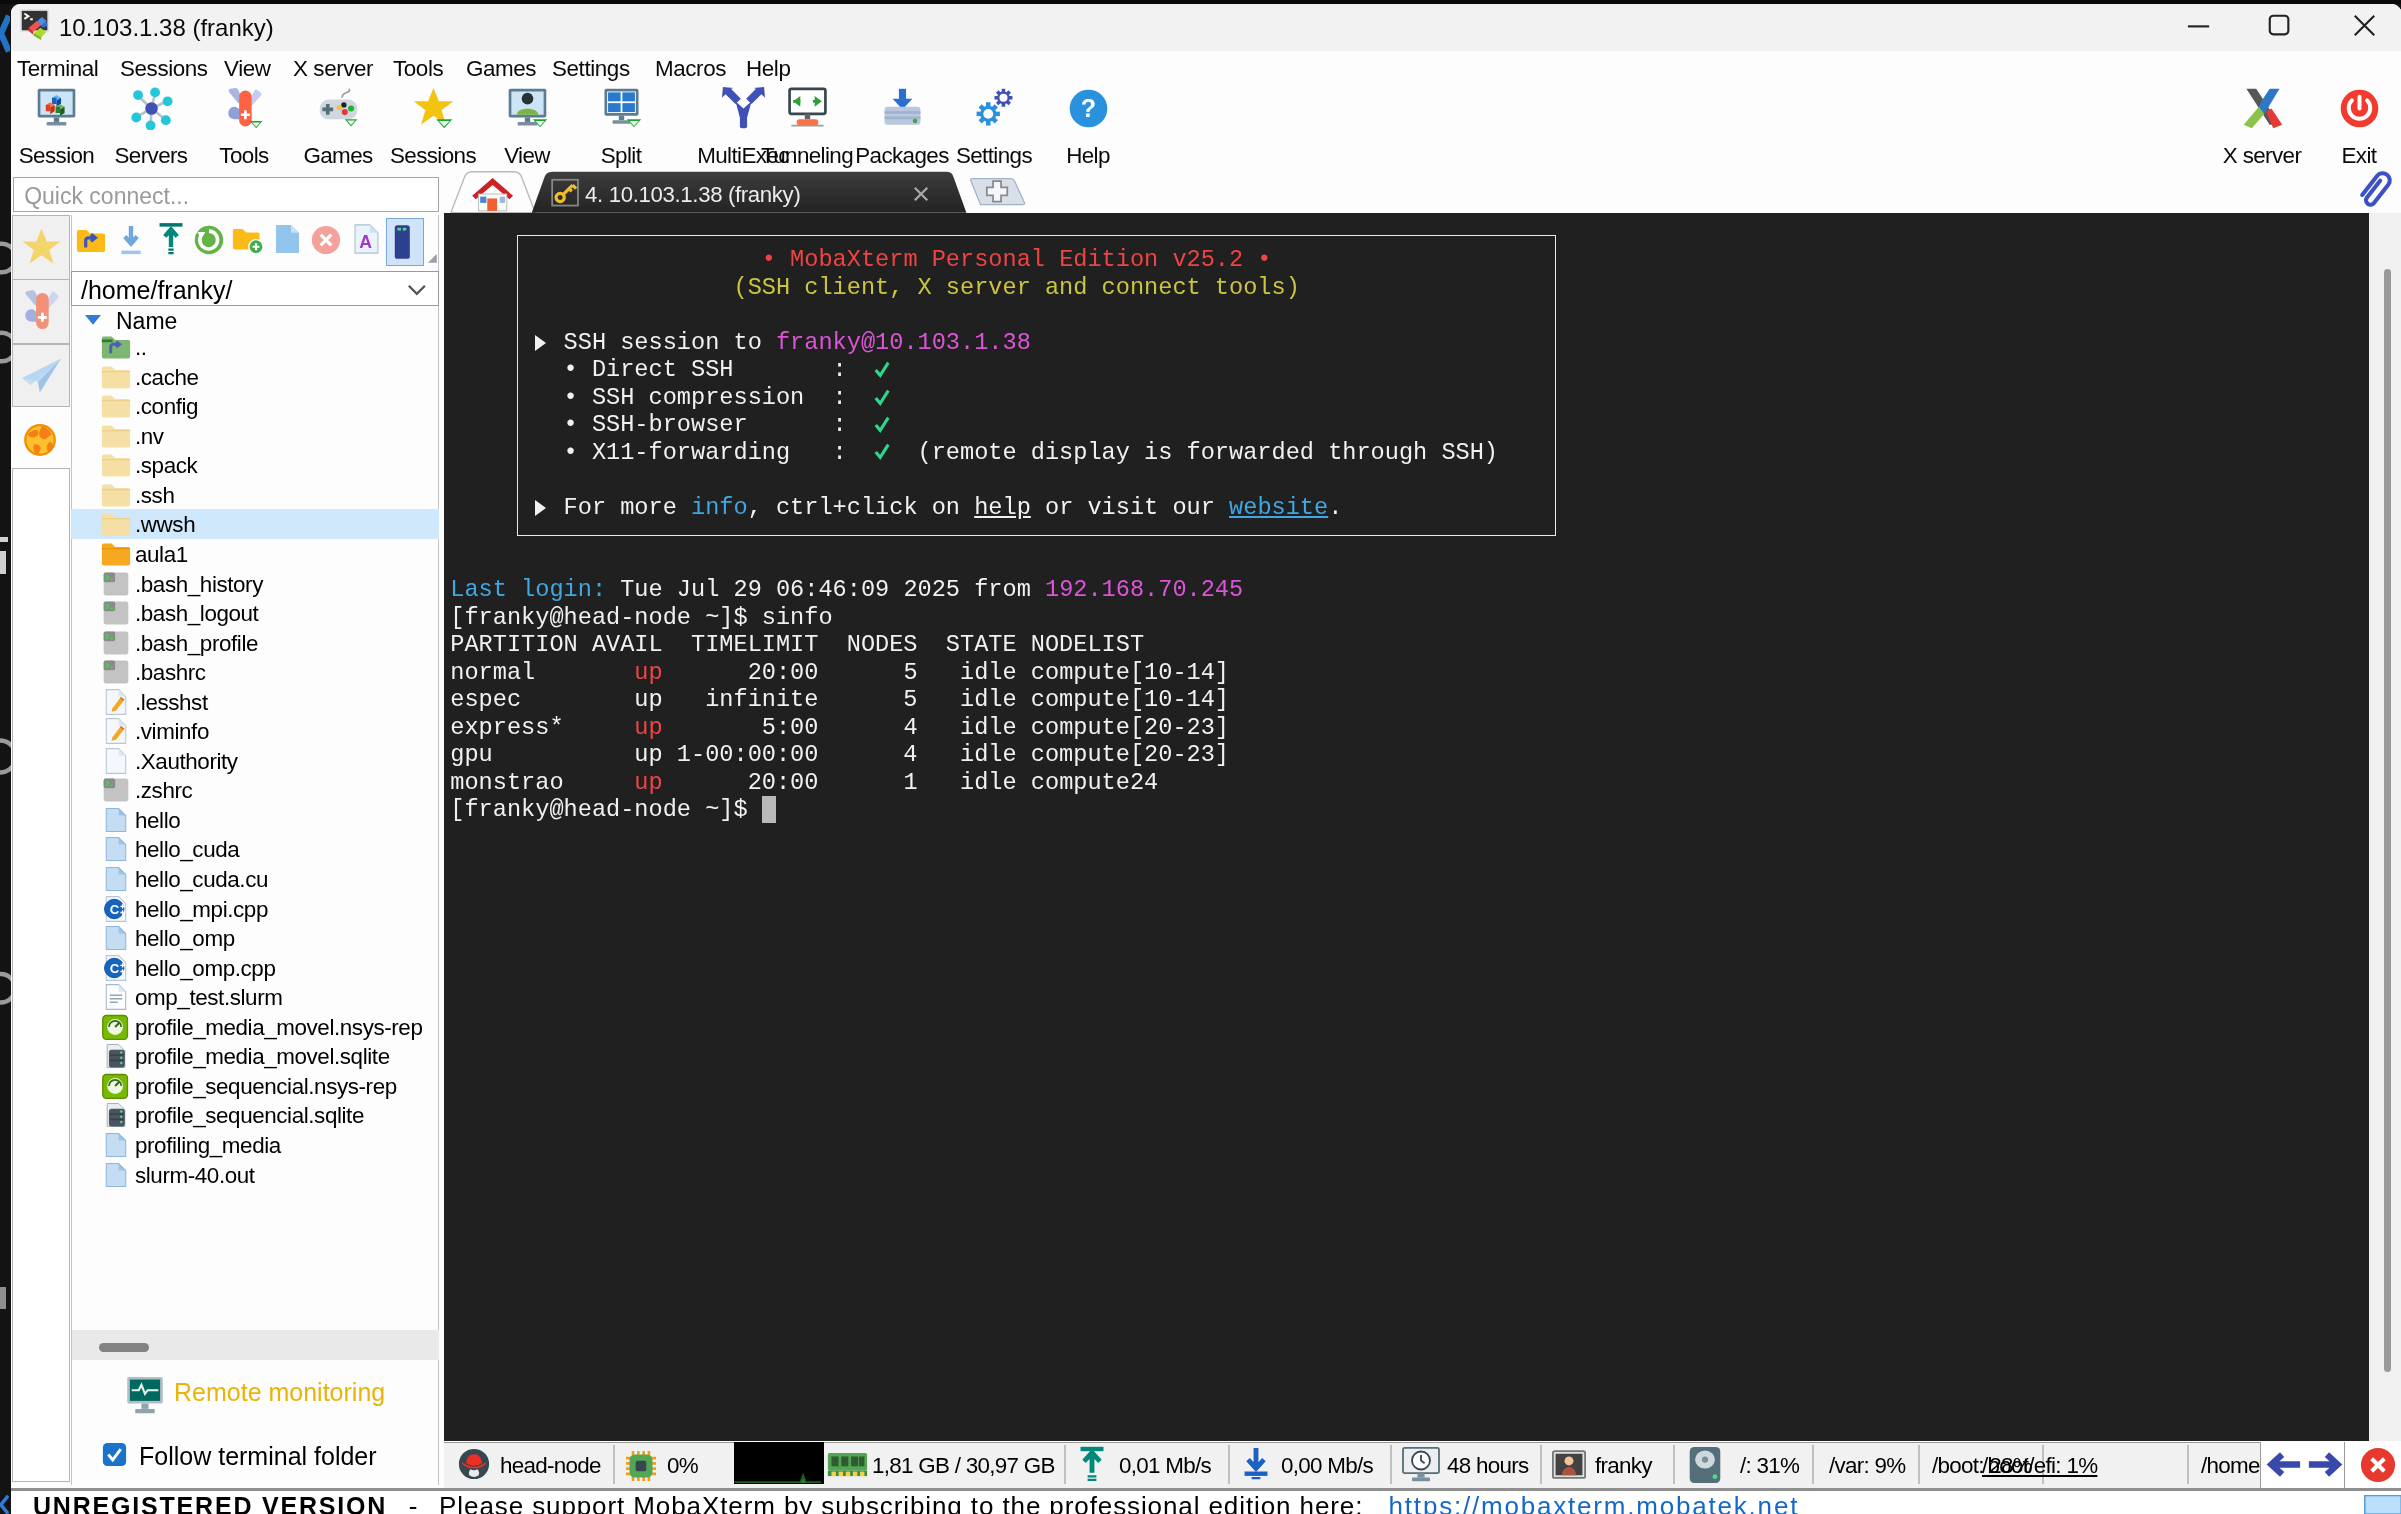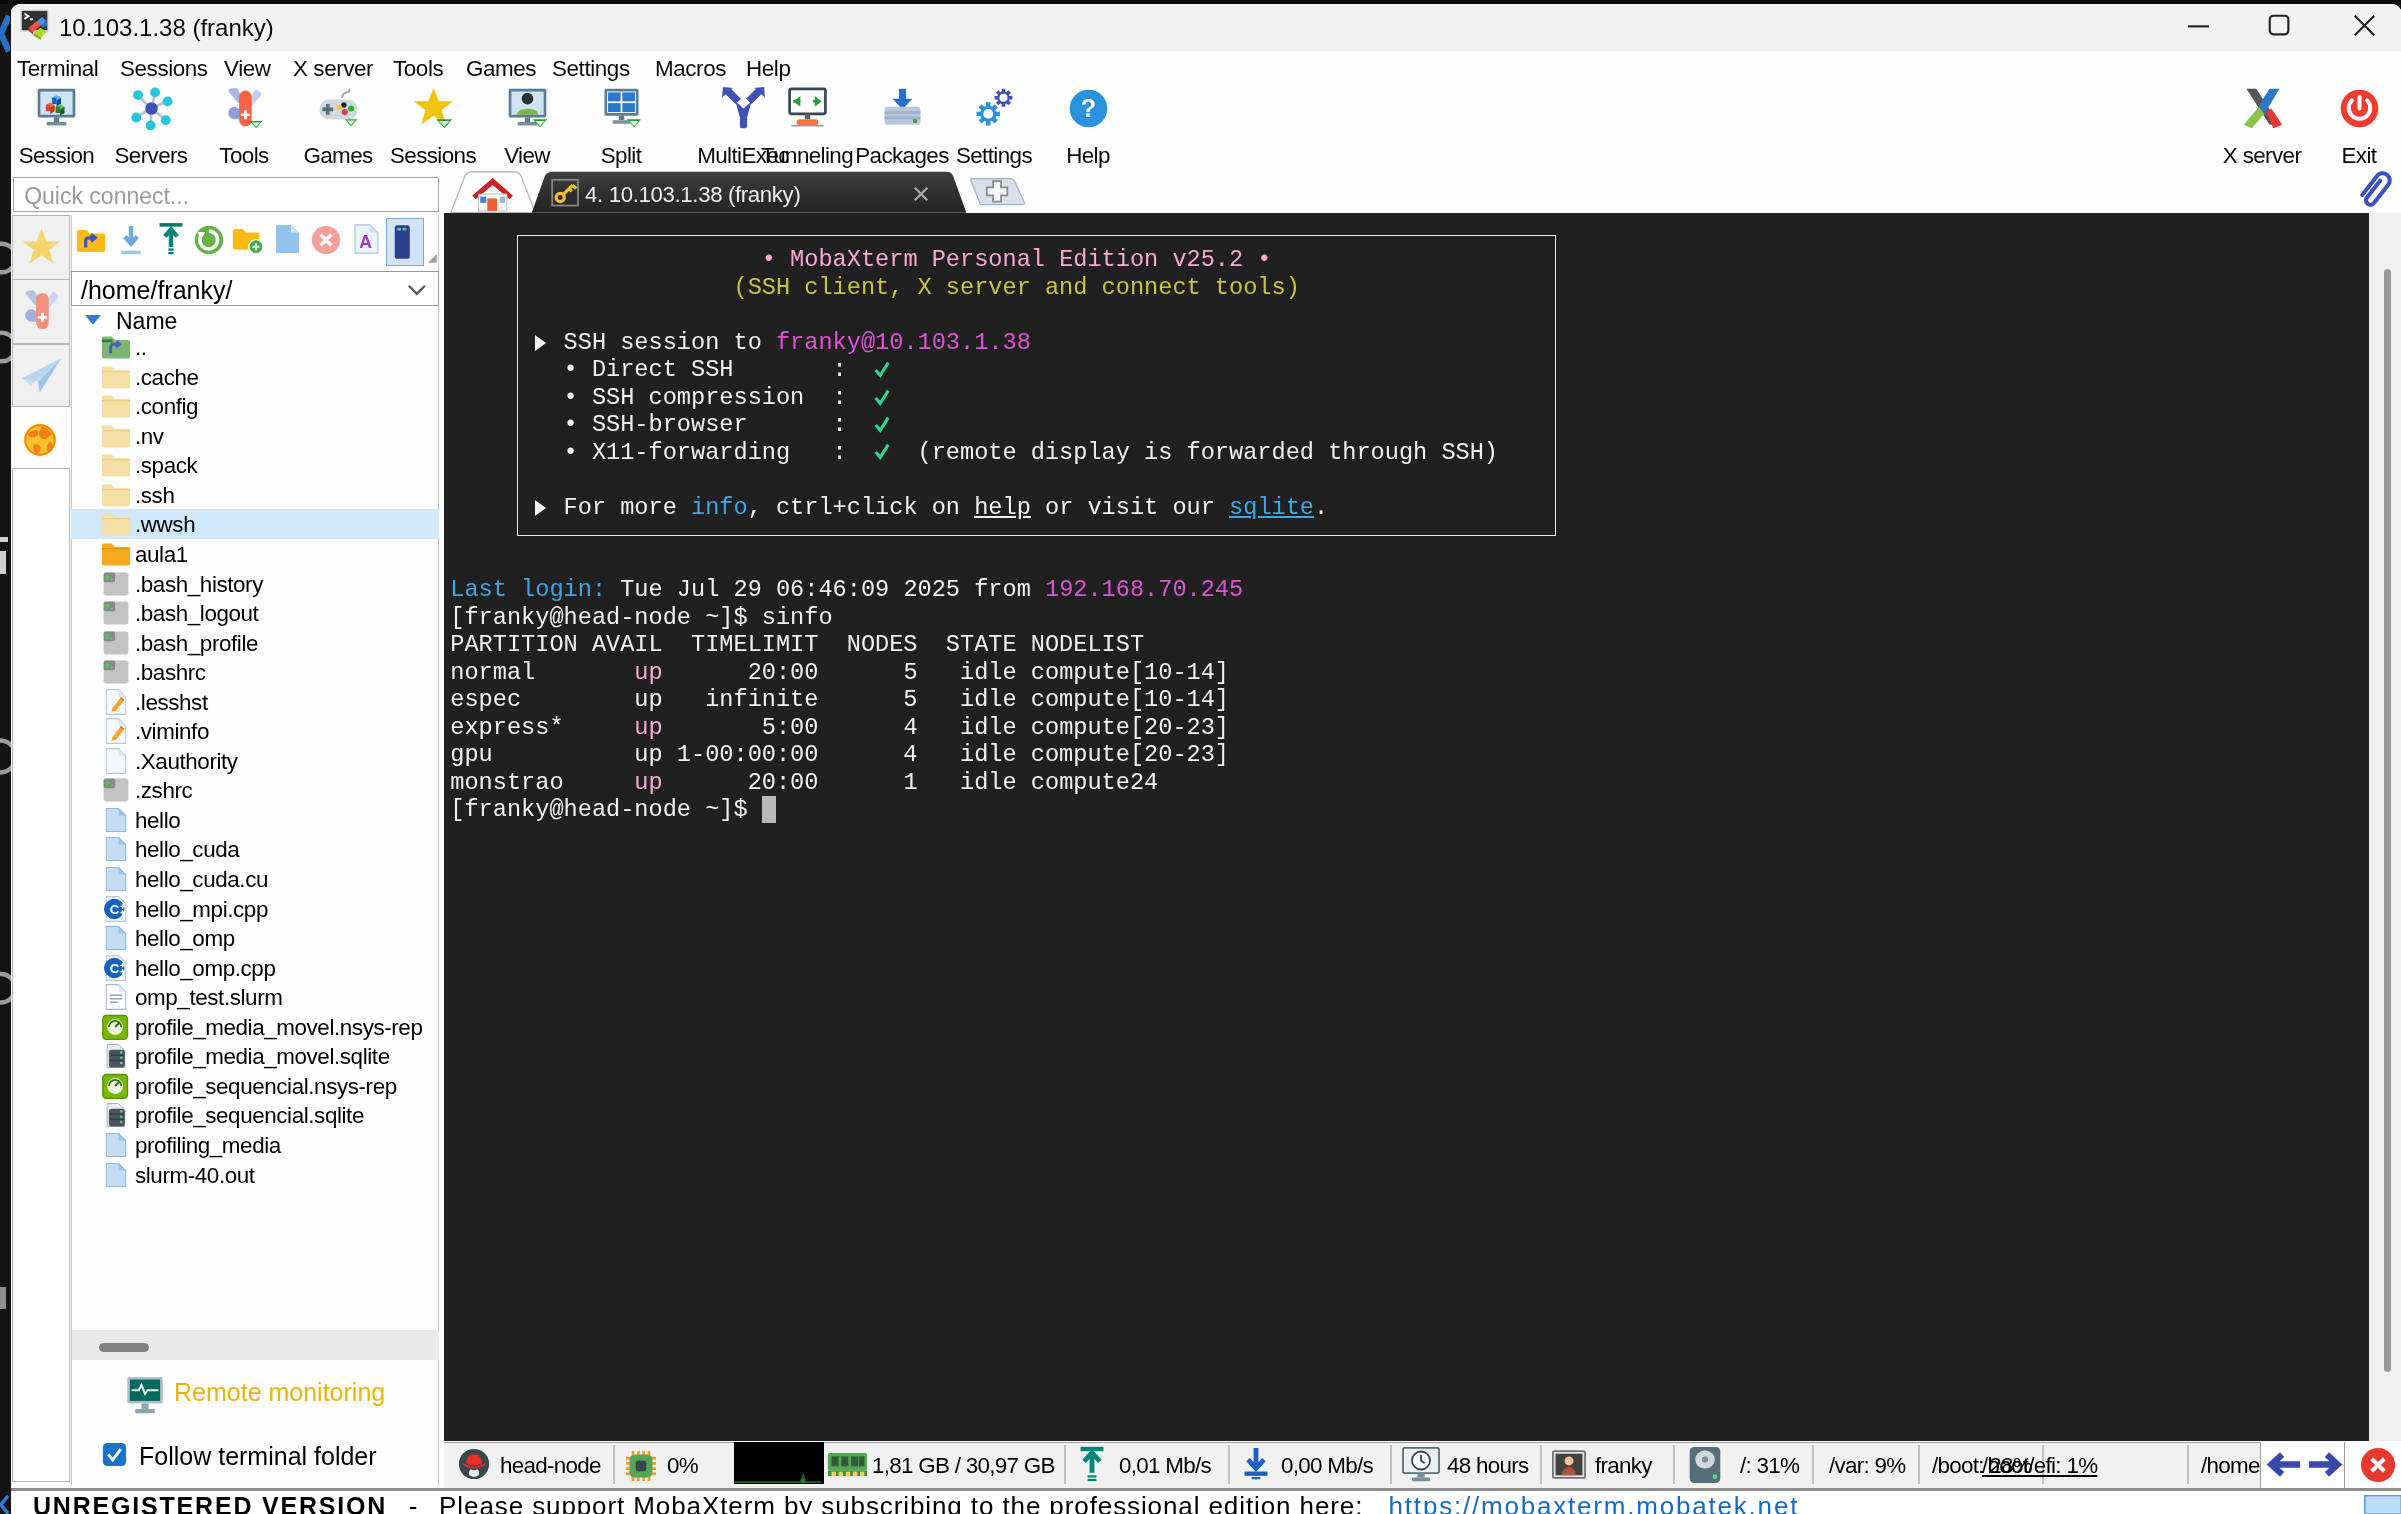--- a/index.html
+++ b/index.html
@@ -13,21 +13,21 @@
   .menu-item { position:absolute; top:56px; font-size:22.4px; letter-spacing:-0.4px; color:#0a0a0a; }
   .tool { position:absolute; top:87px; width:122px; height:84px; text-align:center; }
   .tool svg { display:block; margin:0 auto; }
   .tool .lbl { font-size:22.4px; letter-spacing:-0.6px; color:#0a0a0a; margin-top:12.5px; white-space:nowrap; }
   
   #terminal { position:absolute; left:444px; top:213px; width:1925px; height:1228px; background:#202020; }
   #termpre { position:absolute; left:6.3px; top:33px; font-family:"Liberation Mono", monospace;
              font-size:23.6px; line-height:27.5px; color:#f1f1f1; white-space:pre; letter-spacing:0; }
   #bannerbox { position:absolute; left:73px; top:21.5px; width:1039px; height:301px;
                border:1.8px solid #e9e9e9; }
-  .tgreen { color:#f9a8d4; } .tyellow { color:#cbc53e; } .tmagenta { color:#dc55d7; }
+  .tgreen { color:#ef4444; } .tyellow { color:#cbc53e; } .tmagenta { color:#dc55d7; }
   .tcyan { color:#3fa7e4; } .und { text-decoration:underline; }
   #cursor { background:#b9b9b9; }
   .tri { position:absolute; width:0; height:0; border-style:solid;
          border-width:8px 0 8px 11.6px; border-color:transparent transparent transparent #f1f1f1; }
   .chk { position:absolute; }
   #scrollstrip { position:absolute; left:2369px; top:213px; width:32px; height:1228px; background:#f0f0f0; }
   #scrollthumb { position:absolute; left:15px; top:56px; width:7.2px; height:1103px; background:#999; border-radius:3.6px; }
   
   #qc { position:absolute; left:12.5px; top:177px; width:426px; height:35px; background:#fff;
         border:0.9px solid #a5a5a5; font-size:23px; color:#9a9a9a; padding:4.5px 0 0 10.7px; }
@@ -676,21 +676,21 @@
     <div id="bannerbox"></div>
     <pre id="termpre"><span>                      </span><span class="tgreen">• MobaXterm Personal Edition v25.2 •</span>
 <span>                    </span><span class="tyellow">(SSH client, X server and connect tools)</span>
 
 <span>        SSH session to </span><span class="tmagenta">franky@10.103.1.38</span>
         • Direct SSH       :
         • SSH compression  :
         • SSH-browser      :
         • X11-forwarding   :     (remote display is forwarded through SSH)
 
-        For more <span class="tcyan">info</span>, ctrl+click on <span class="und">help</span> or visit our <span class="tcyan und">sqlite</span>.
+        For more <span class="tcyan">info</span>, ctrl+click on <span class="und">help</span> or visit our <span class="tcyan und">website</span>.
 
 
 <span class="tcyan">Last login:</span> Tue Jul 29 06:46:09 2025 from <span class="tmagenta">192.168.70.245</span>
 [franky@head-node ~]$ sinfo
 PARTITION AVAIL  TIMELIMIT  NODES  STATE NODELIST
 normal       <span class="tgreen">up</span>      20:00      5   idle compute[10-14]
 espec        up   infinite      5   idle compute[10-14]
 express*     <span class="tgreen">up</span>       5:00      4   idle compute[20-23]
 gpu          up 1-00:00:00      4   idle compute[20-23]
 monstrao     <span class="tgreen">up</span>      20:00      1   idle compute24

